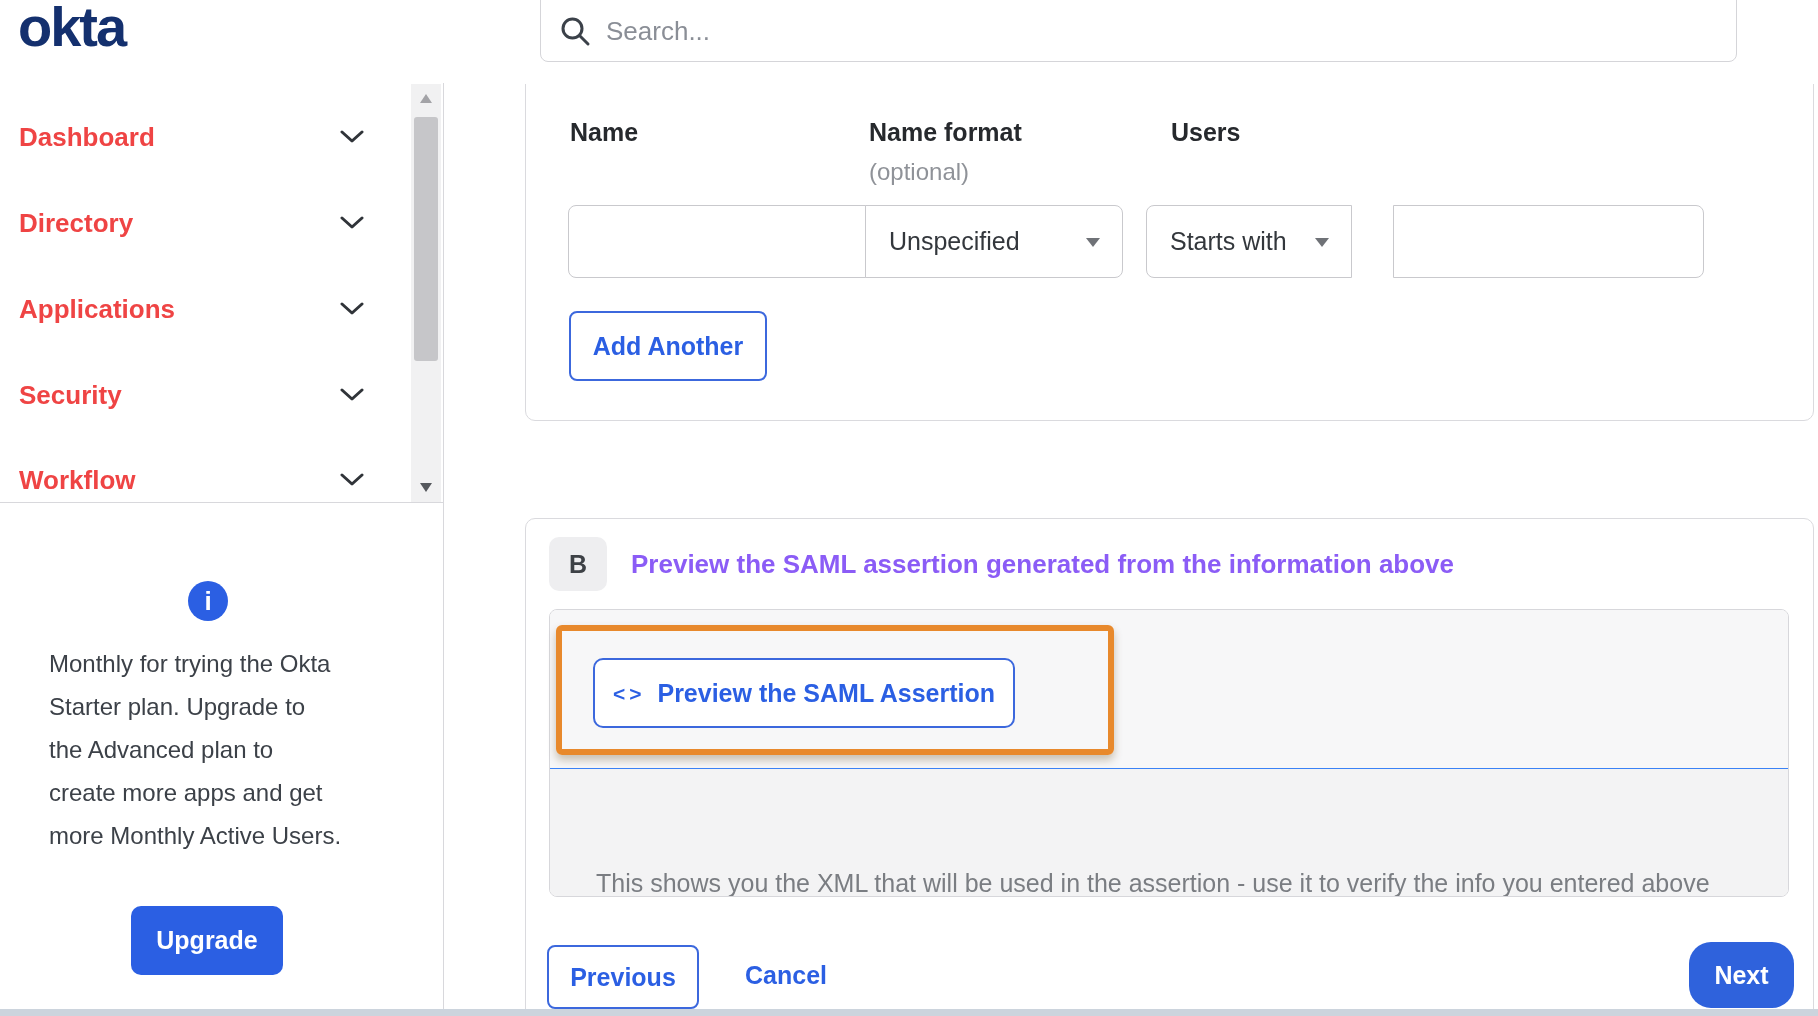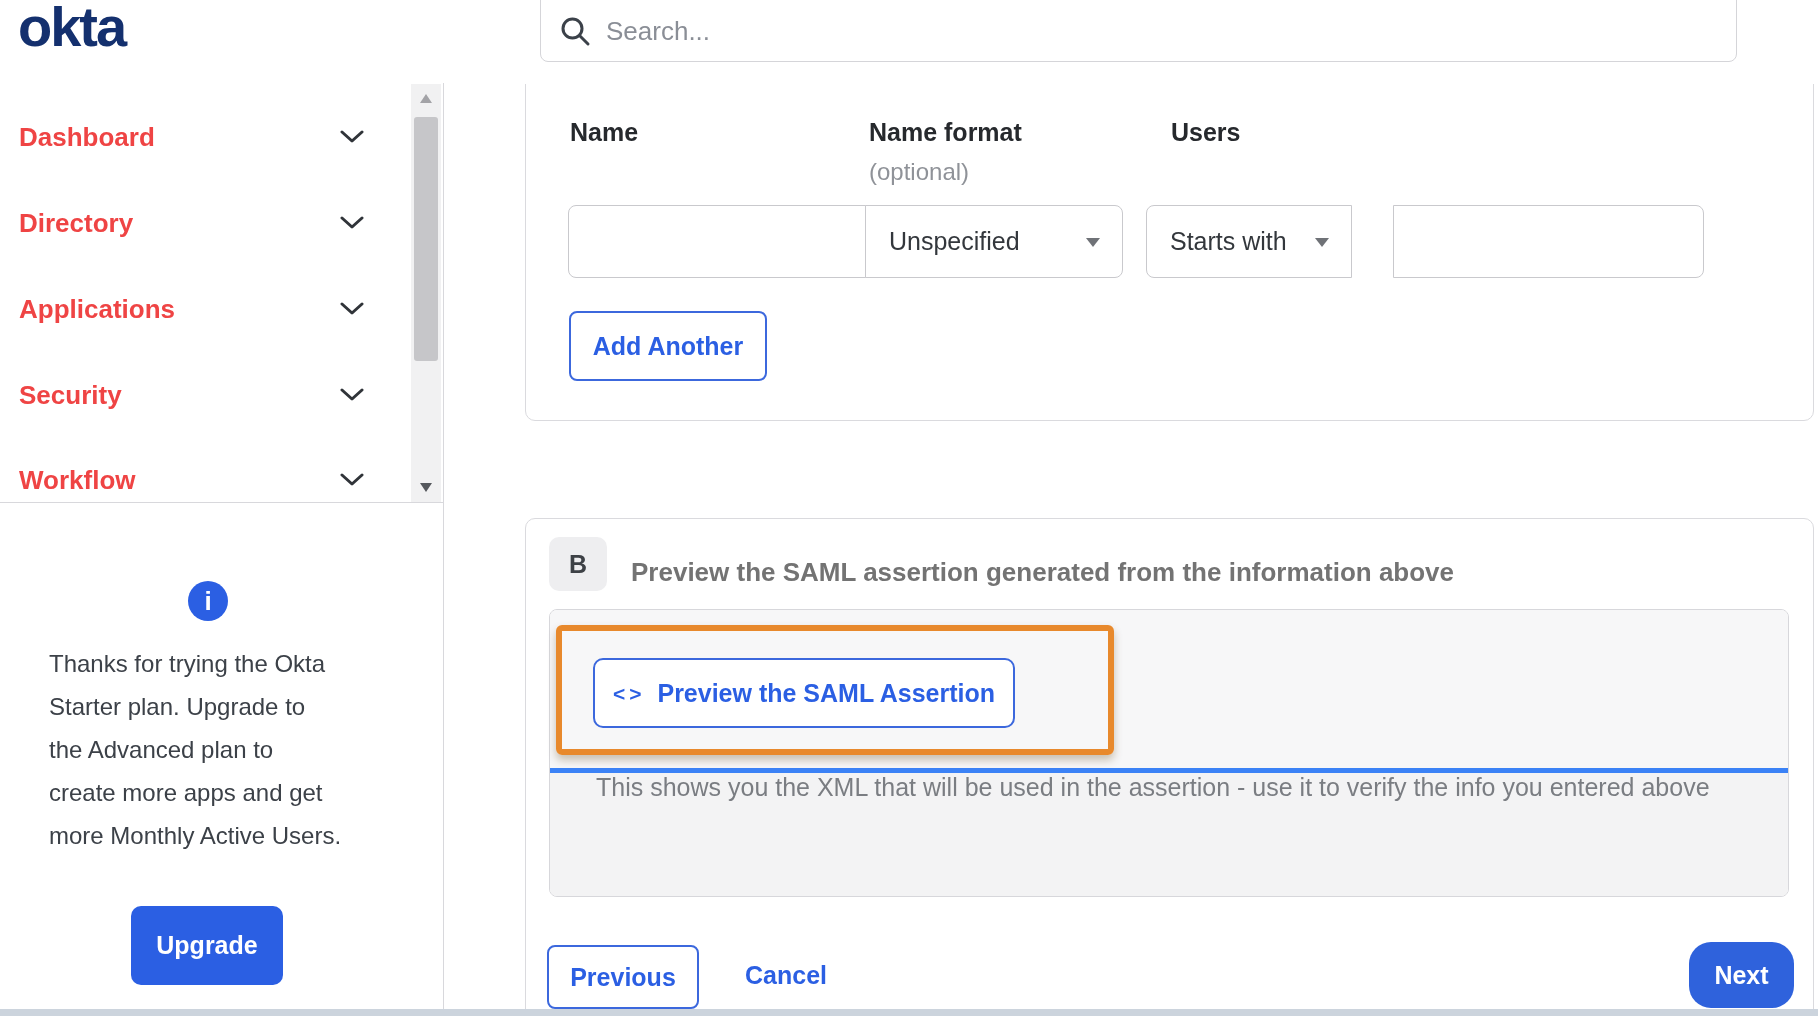--- a/index.html
+++ b/index.html
@@ -33,21 +33,21 @@
   .scroll-down { position:absolute; left:9px; bottom:10px; width:0; height:0;
                  border-left:6px solid transparent; border-right:6px solid transparent;
                  border-top:9px solid #55585d; }
 
   
   .info-icon { position:absolute; left:188px; top:581px; width:40px; height:40px; border-radius:50%;
                background:#2b5fe3; color:#fff; font-size:26px; font-weight:700;
                display:flex; align-items:center; justify-content:center; z-index:6; }
   .trial-text { position:absolute; left:49px; top:642px; width:350px; font-size:24px;
                 line-height:43px; color:#3c4148; z-index:6; }
-  .upgrade-btn { position:absolute; left:131px; top:906px; width:152px; height:79px;
+  .upgrade-btn { position:absolute; left:131px; top:906px; width:152px; height:69px;
                  background:#2b5fe3; border:none; border-radius:10px; color:#fff;
                  font-family:inherit; font-size:25px; font-weight:700;
                  display:flex; align-items:center; justify-content:center; cursor:pointer; z-index:6; }
 
   
   .card { position:absolute; background:#fff; border:1px solid #dadade; border-radius:10px; z-index:1; }
   #card-form { left:525px; top:-30px; width:1289px; height:451px; }
   #card-preview { left:525px; top:518px; width:1289px; height:560px; }
 
   
@@ -63,26 +63,26 @@
                   border-top:9px solid #6f7277; }
   .btn-outline { background:#fff; border:2px solid #3c68dd; border-radius:8px; color:#2b5fe3;
                  font-family:inherit; font-weight:700; display:flex; align-items:center;
                  justify-content:center; cursor:pointer; }
   #add-another { position:absolute; left:43px; top:340px; width:198px; height:70px; font-size:25px; }
 
   
   .step-badge { position:absolute; left:23px; top:18px; width:58px; height:54px; background:#eeeef0;
                 border-radius:10px; display:flex; align-items:center; justify-content:center;
                 font-size:25px; font-weight:700; color:#3d4146; }
-  .b-title { position:absolute; left:105px; top:30px; font-size:26px; font-weight:700; color:#737373;margin-top:8px; }
+  .b-title { position:absolute; left:105px; top:30px; font-size:26px; font-weight:700; color:#8b5cf6; }
   .inner-box { position:absolute; left:23px; top:90px; width:1240px; height:288px;
                border:1px solid #d7d7db; border-radius:8px; overflow:hidden; }
   .inner-top { width:100%; height:158px; background:#f7f7f8; }
-  .inner-bottom { width:100%; height:130px; background:#f3f3f4; border-top:5px solid #3b82f6;
-                  display:flex; align-items:flex-start; padding-left:46px; }
+  .inner-bottom { width:100%; height:130px; background:#f3f3f4; border-top:1px solid #3b82f6;
+                  display:flex; align-items:flex-end; padding-left:46px; }
   .inner-note { font-size:25px; color:#7a7d82; }
   .highlight-rect { position:absolute; left:30px; top:106px; width:558px; height:130px;
                     border:6px solid #e8892c; border-radius:6px;
                     box-shadow:0 5px 9px rgba(90,60,10,0.30); z-index:3; }
   #preview-btn { position:absolute; left:67px; top:139px; width:422px; height:70px;
                  border-radius:10px; font-size:25px; gap:12px; z-index:4; }
   .code-glyph { font-size:21px; font-weight:700; letter-spacing:4px; padding-top:2px; }
 
   #previous-btn { position:absolute; left:21px; top:426px; width:152px; height:64px; font-size:25px; }
   .cancel-link { position:absolute; left:219px; top:442px; font-size:25px; font-weight:700;
@@ -159,21 +159,21 @@
     </div>
   </nav>
   <div class="scroll-track">
     <div class="scroll-up"></div>
     <div class="scroll-thumb"></div>
     <div class="scroll-down"></div>
   </div>
 
   <div class="info-icon">i</div>
   <div class="trial-text">
-    <div>Thanks for trying the Okta</div>
+    <div>Monthly for trying the Okta</div>
     <div>Starter plan. Upgrade to</div>
     <div>the Advanced plan to</div>
     <div>create more apps and get</div>
     <div>more Monthly Active Users.</div>
   </div>
   <button class="upgrade-btn">Upgrade</button>
 
   <section class="card" id="card-form">
     <div class="col-label" style="left:44px;">Name</div>
     <div class="col-label" style="left:343px;">Name format</div>

